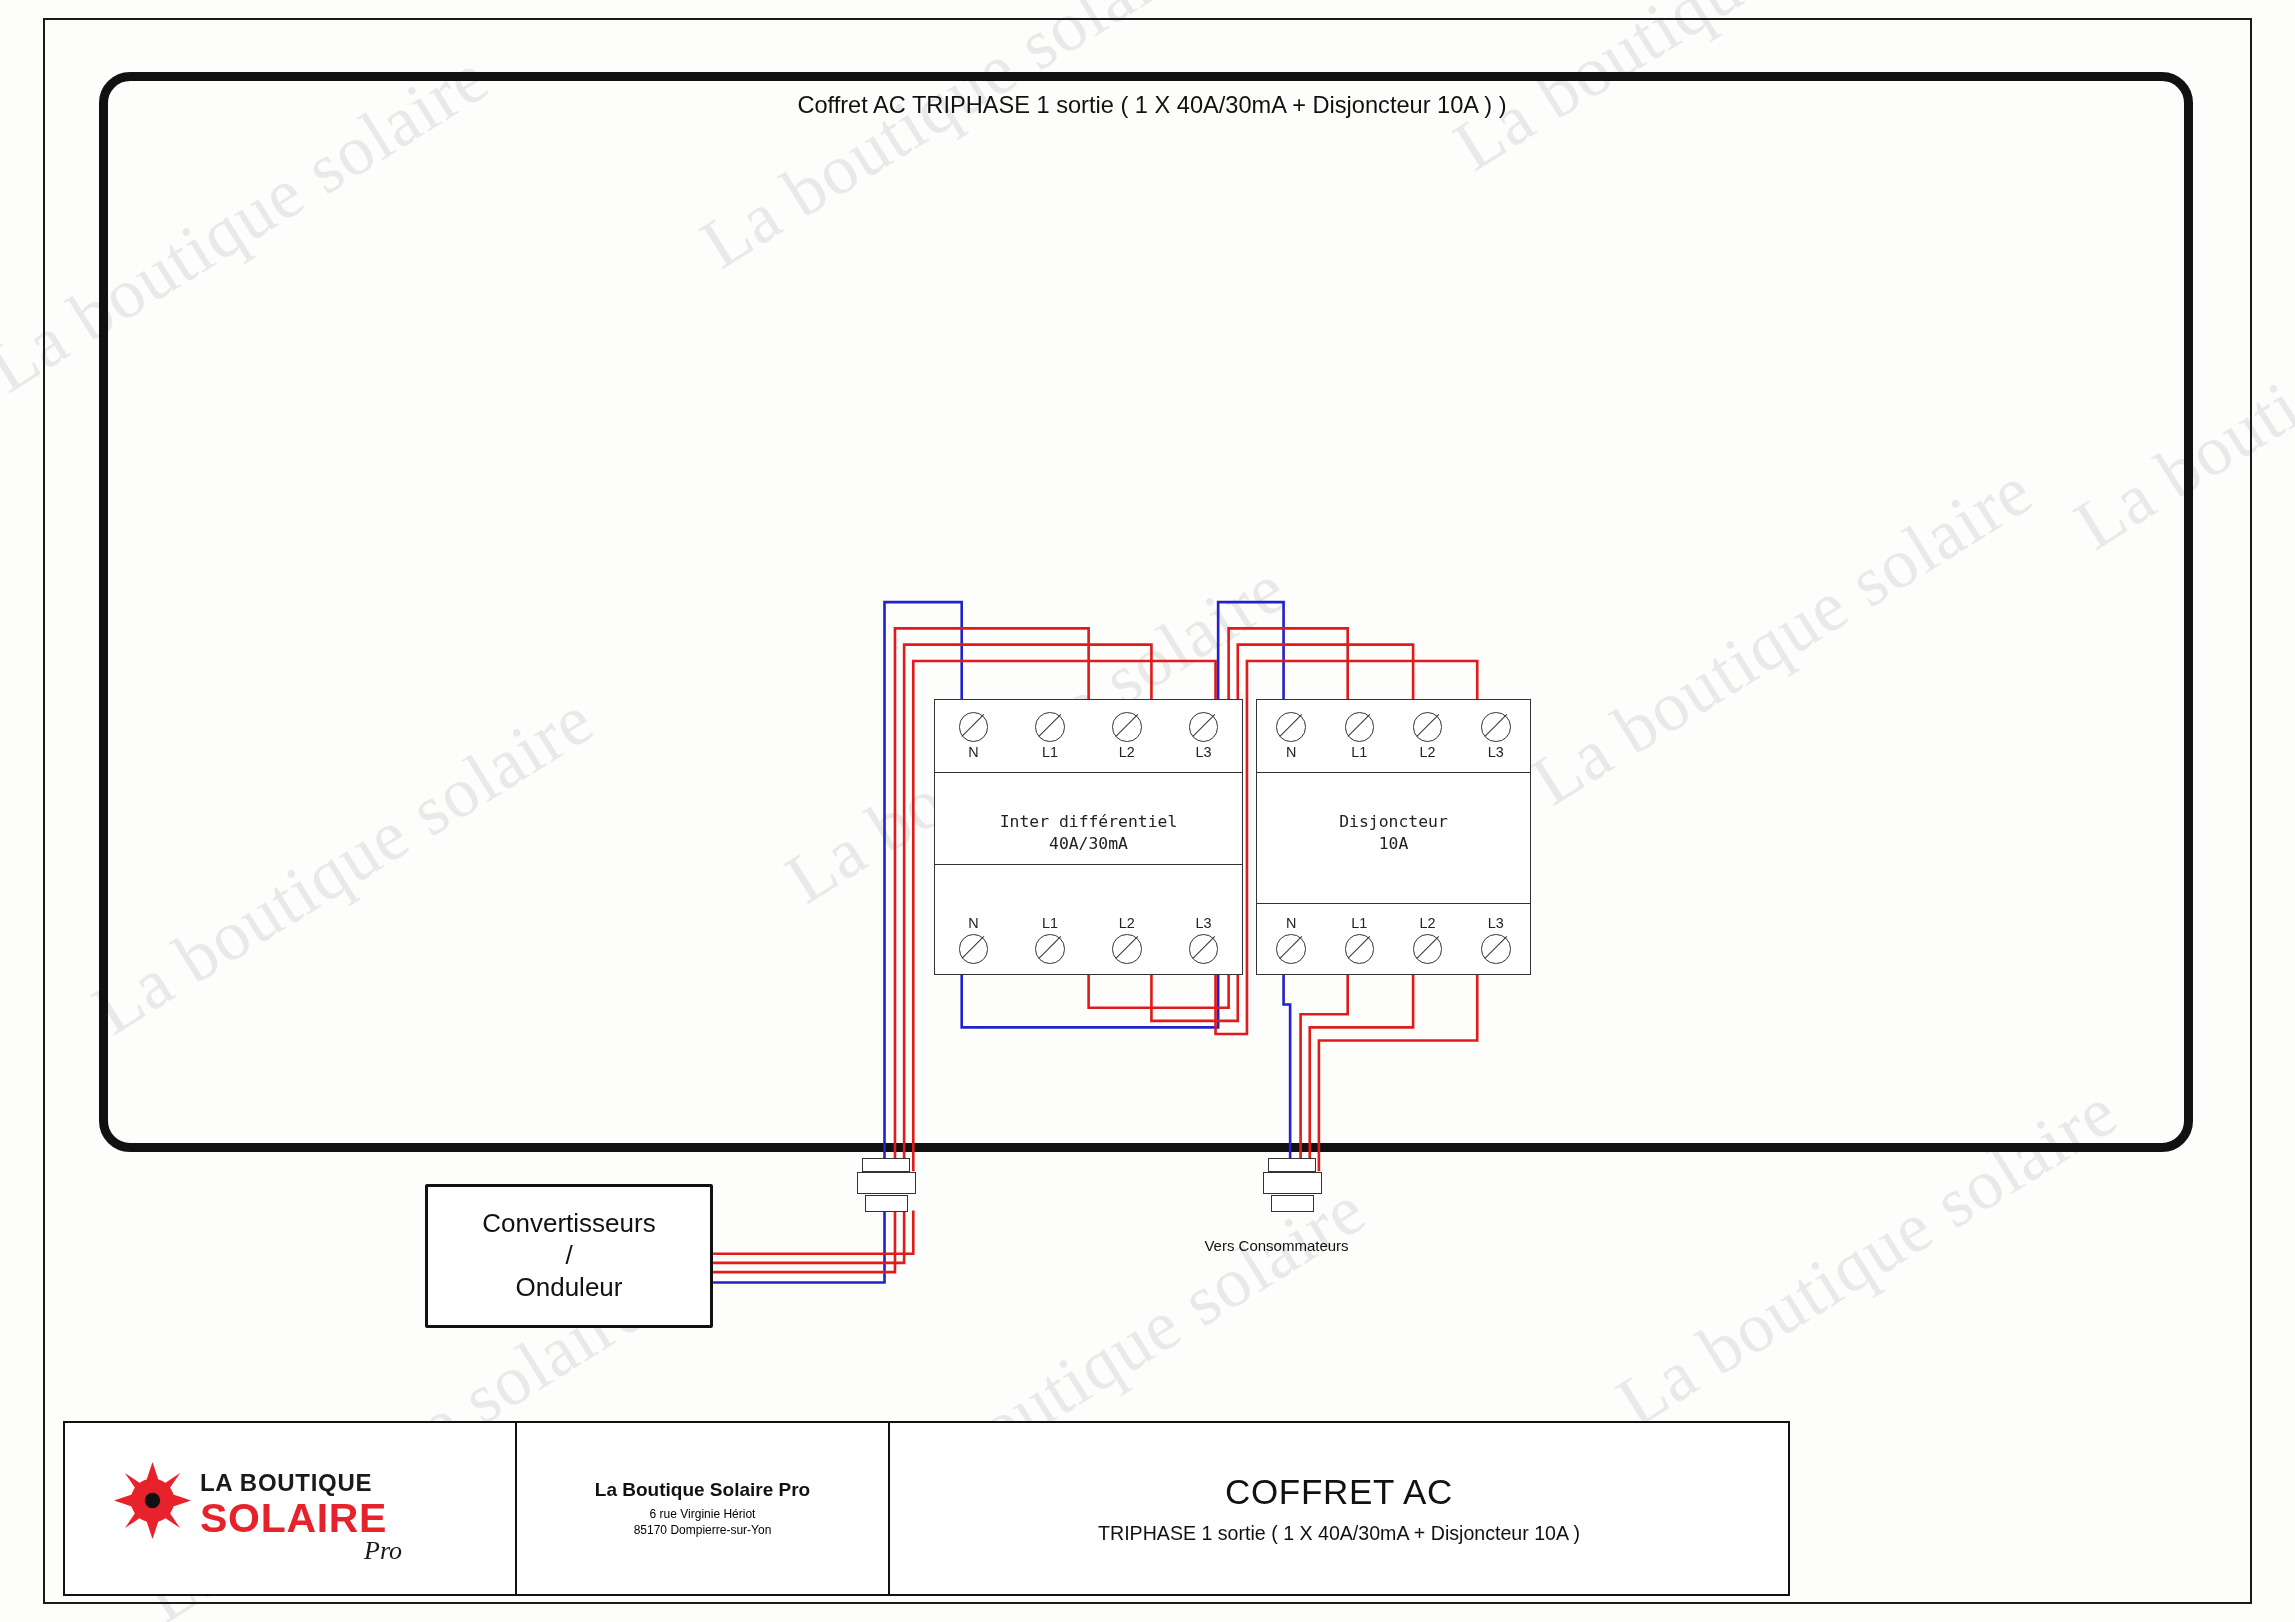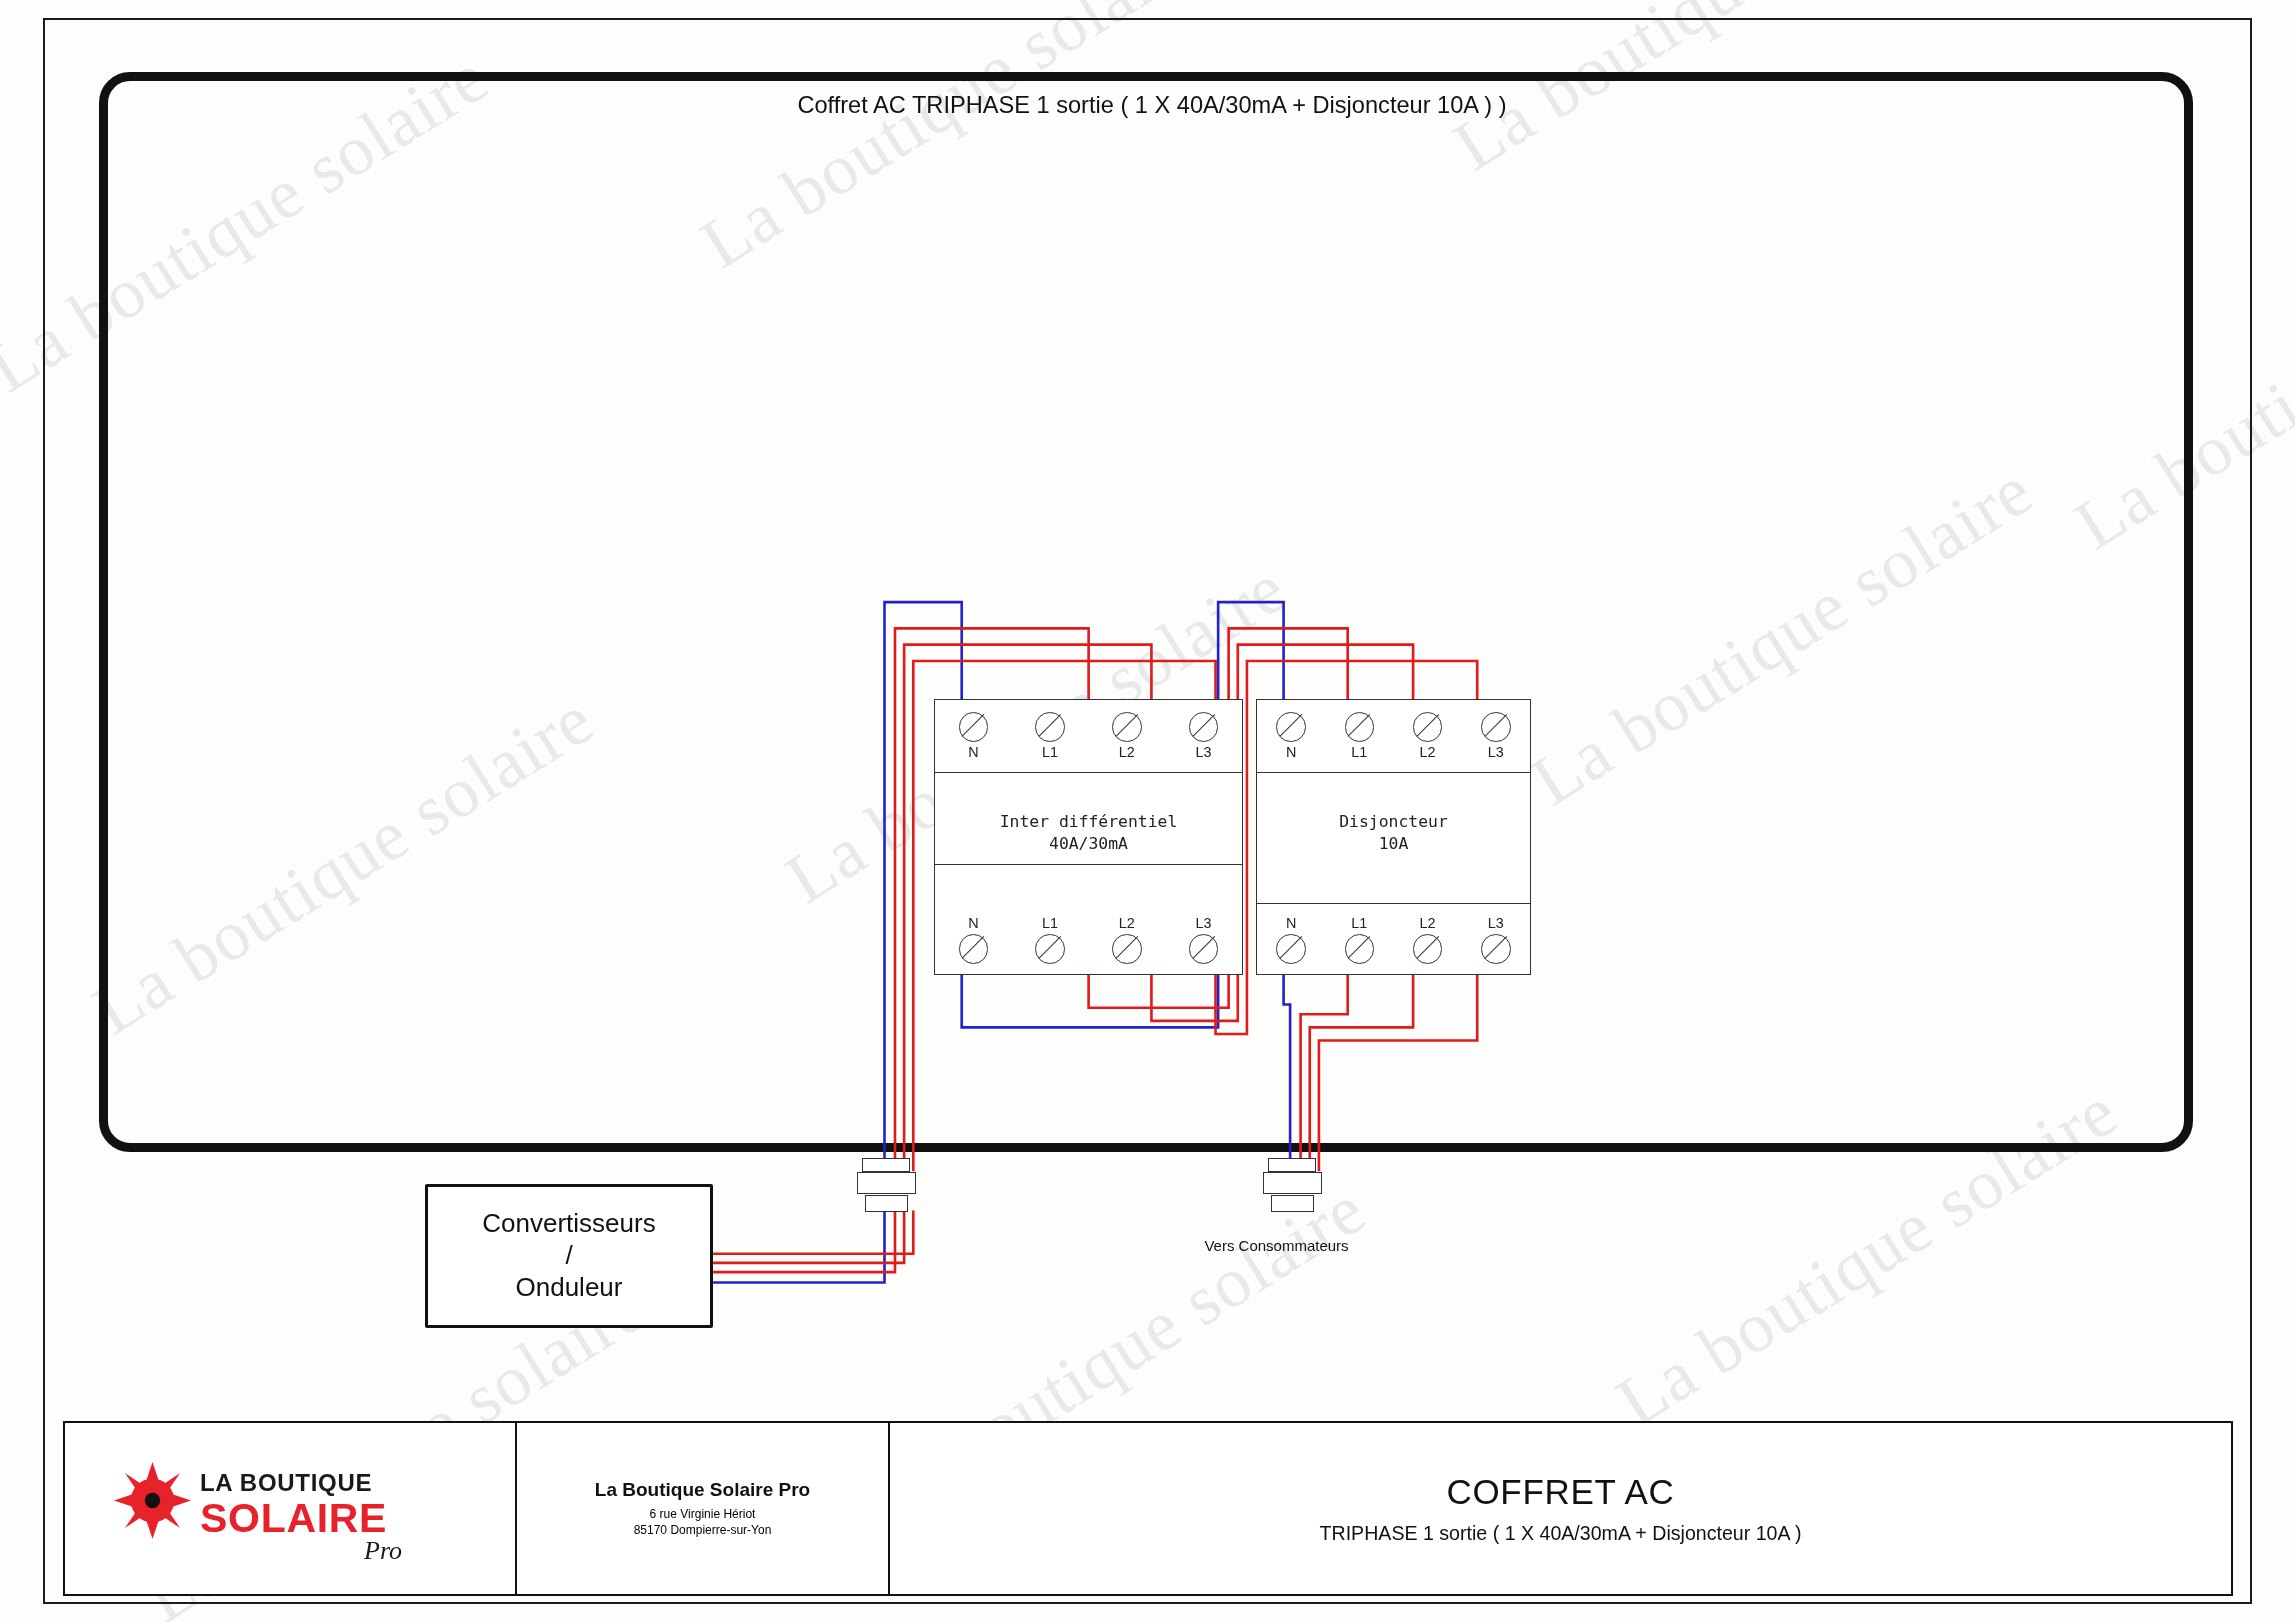--- a/index.html
+++ b/index.html
@@ -184,21 +184,21 @@
     left: 1080px; top: 1237px;
     width: 393px;
     text-align: center;
     font-size: 15px;
     color: #111;
   }
   
   .title-block {
     position: absolute;
     left: 63px; top: 1421px;
-    width: 2170px; height: 175px;
+    width: 1727px; height: 175px;
     border: 2px solid #111;
     box-sizing: border-box;
     display: flex;
     background: #fff;
   }
   .tb-cell {
     box-sizing: border-box;
     display: flex;
     flex-direction: column;
     align-items: center;

